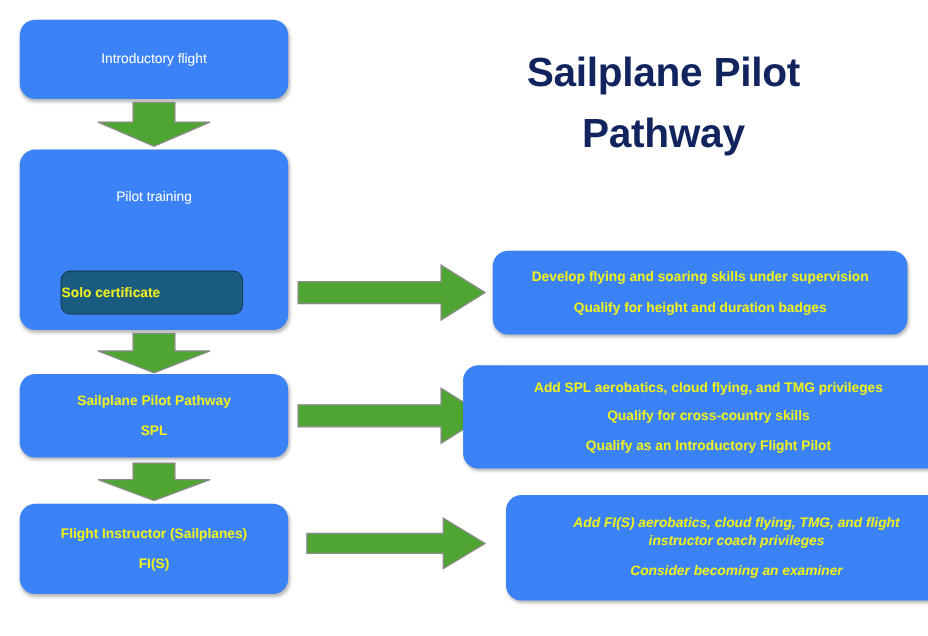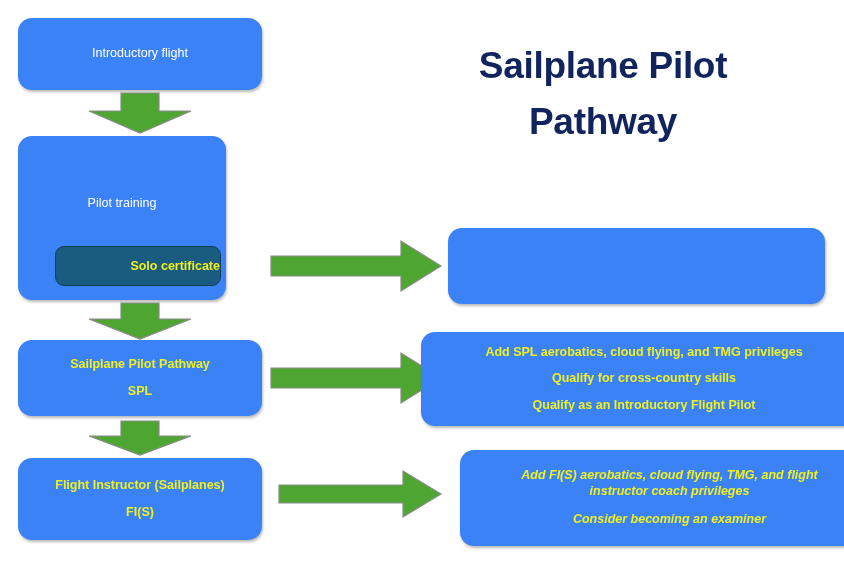--- a/index.html
+++ b/index.html
@@ -47,21 +47,21 @@
     position: absolute;
     left: 55px;
     top: 246px;
     width: 166px;
     height: 40px;
     border: 1.6px solid #123E56;
     border-radius: 9px;
     background: #1A5B80;
     display: flex;
     align-items: center;
-    justify-content: flex-end;
+    justify-content: flex-start;
     box-sizing: border-box;
   }
 
   
   #title {
     position: absolute;
     left: 408px;
     top: 38px;
     width: 390px;
     text-align: center;
@@ -89,21 +89,21 @@
   <div class="node" style="left:18px; top:18px; width:244px; height:72px;">
     <span class="line txt-white">Introductory flight</span>
   </div>
 
   <div class="arrow" style="left:88px; top:92px; width:104px; height:42px;">
     <svg width="104" height="42" viewBox="0 0 104 42">
       <polygon points="33,1 71,1 71,19 103,19 52,41 1,19 33,19" fill="#4FA532" stroke="#8A8A8A" stroke-width="1.2"></polygon>
     </svg>
   </div>
 
-  <div class="node" style="left:18px; top:136px; width:208px; height:164px; justify-content:flex-start; padding-top:60px;">
+  <div class="node" style="left:18px; top:136px; width:244px; height:164px; justify-content:flex-start; padding-top:36px;">
     <span class="line txt-white">Pilot training</span>
   </div>
   <div class="inner-box">
     <span class="line txt-yellow">Solo certificate</span>
   </div>
 
   <div class="arrow" style="left:88px; top:302px; width:104px; height:38px;">
     <svg width="104" height="38" viewBox="0 0 104 38">
       <polygon points="33,1 71,1 71,17 103,17 52,37 1,17 33,17" fill="#4FA532" stroke="#8A8A8A" stroke-width="1.2"></polygon>
     </svg>
@@ -139,21 +139,23 @@
     </svg>
   </div>
 
   <div class="arrow" style="left:278px; top:470px; width:164px; height:48px;">
     <svg width="164" height="48" viewBox="0 0 164 48">
       <polygon points="1,15 125,15 125,1 163,24 125,47 125,33 1,33" fill="#4FA532" stroke="#8A8A8A" stroke-width="1.2"></polygon>
     </svg>
   </div>
 
   <div class="node" style="left:448px; top:228px; width:377px; height:76px;">
+    <span class="line txt-yellow">Develop flying and soaring skills under supervision</span>
     <span class="gap"></span>
+    <span class="line txt-yellow">Qualify for height and duration badges</span>
   </div>
 
   <div class="node" style="left:421px; top:332px; width:446px; height:94px;">
     <span class="line txt-yellow">Add SPL aerobatics, cloud flying, and TMG privileges</span>
     <span class="gap-sm"></span>
     <span class="line txt-yellow">Qualify for cross-country skills</span>
     <span class="gap-sm"></span>
     <span class="line txt-yellow">Qualify as an Introductory Flight Pilot</span>
   </div>
 

